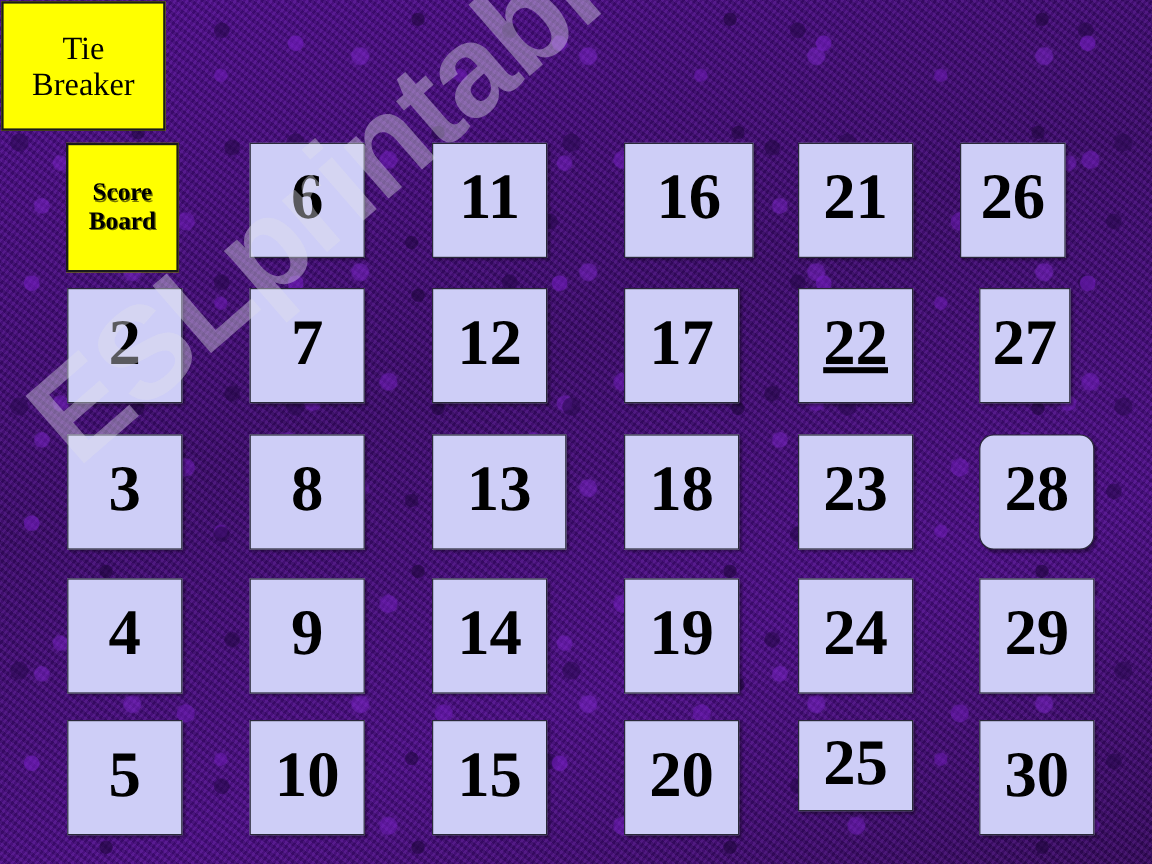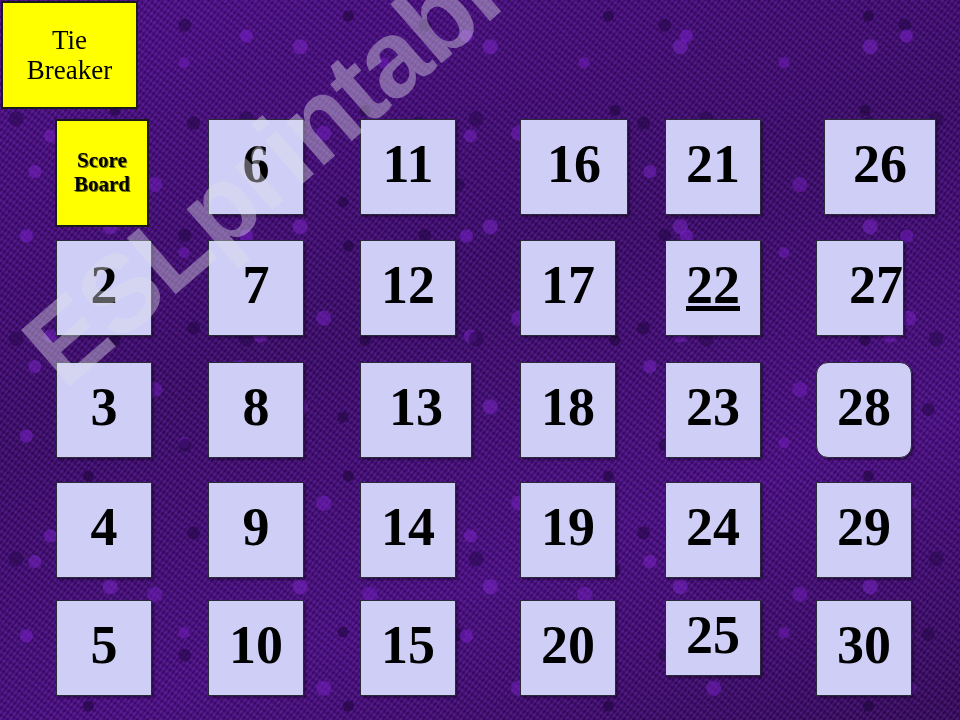--- a/index.html
+++ b/index.html
@@ -227,24 +227,24 @@
       </div>
       <div class="tile" style="left: 665px; top: 362px; width: 96px; height: 96px;">
         <span class="tile-num">23</span>
       </div>
       <div class="tile" style="left: 665px; top: 482px; width: 96px; height: 96px;">
         <span class="tile-num">24</span>
       </div>
       <div class="tile" style="left: 665px; top: 600px; width: 96px; height: 76px;">
         <span class="tile-num">25</span>
       </div>
-      <div class="tile" style="left: 824px; top: 119px; width: 112px; height: 96px; justify-content: center;">
+      <div class="tile" style="left: 800px; top: 119px; width: 88px; height: 96px; justify-content: center;">
         <span class="tile-num">26</span>
       </div>
-      <div class="tile" style="left: 816px; top: 240px; width: 88px; height: 96px; justify-content: flex-end;">
+      <div class="tile" style="left: 816px; top: 240px; width: 76px; height: 96px;">
         <span class="tile-num">27</span>
       </div>
       <div class="tile" style="left: 816px; top: 362px; width: 96px; height: 96px; border-radius: 12px;">
         <span class="tile-num">28</span>
       </div>
       <div class="tile" style="left: 816px; top: 482px; width: 96px; height: 96px;">
         <span class="tile-num">29</span>
       </div>
       <div class="tile" style="left: 816px; top: 600px; width: 96px; height: 96px;">
         <span class="tile-num">30</span>

